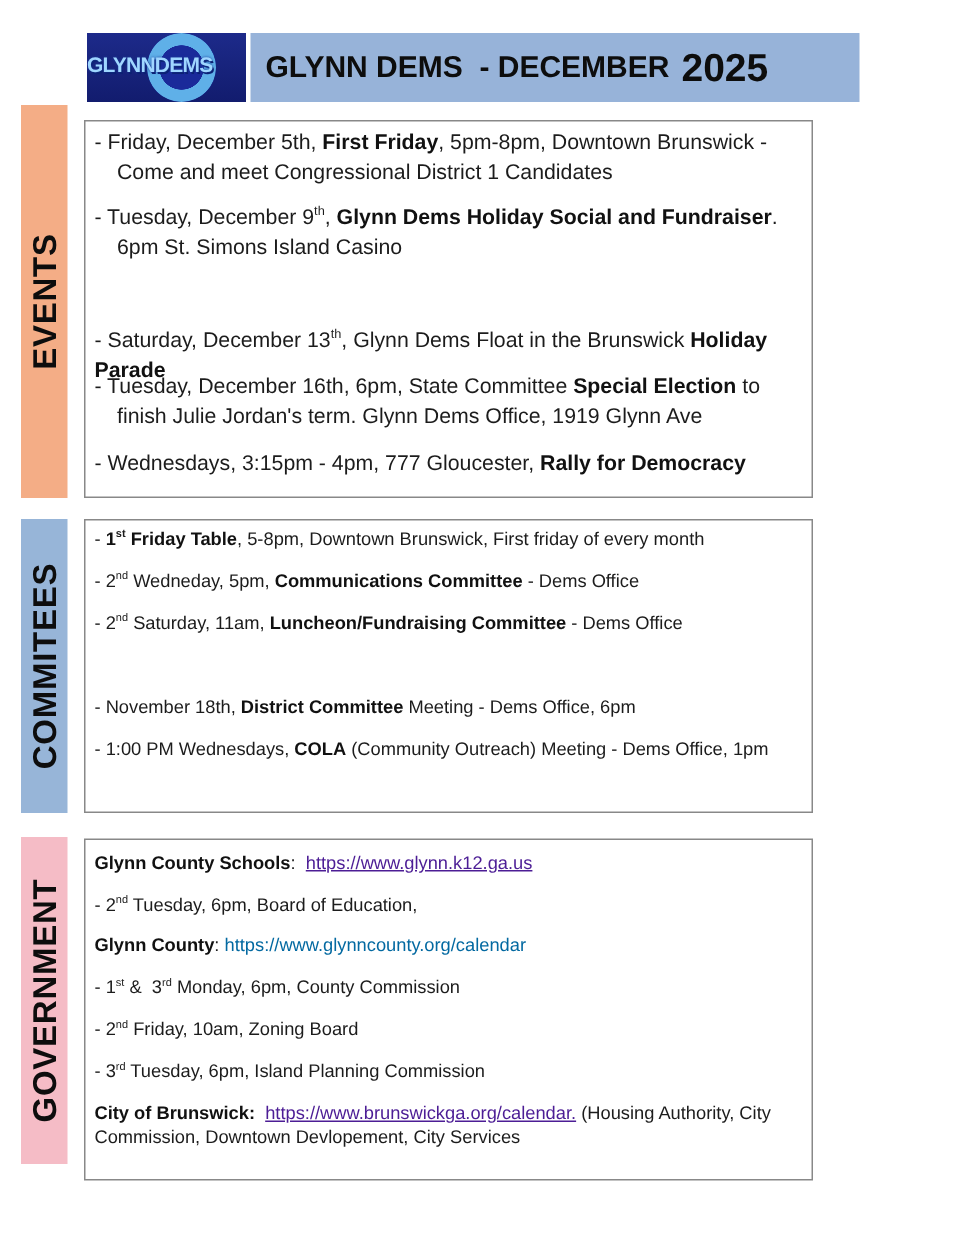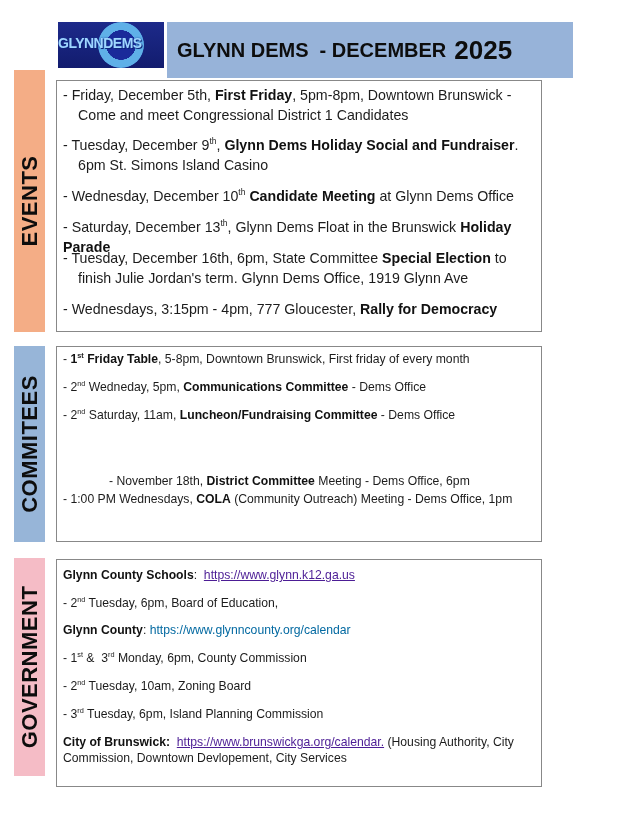--- a/index.html
+++ b/index.html
@@ -9,21 +9,21 @@
   
   .logo { position:absolute; left:58px; top:22px; width:106px; height:46px;
           background:linear-gradient(180deg,#1d2a8a 0%,#121c6e 100%);
           overflow:hidden; }
   .logo .ring { position:absolute; left:40px; top:0px; width:46px; height:46px; border-radius:50%;
                 background:radial-gradient(circle,#1a2a9a 0 45%,#5fb0e8 46% 70%,#2b5fd0 71% 100%); }
   .logo .txt { position:absolute; left:0; right:0; top:13px; text-align:left;
                font-family:"Liberation Sans", sans-serif; font-weight:bold; font-size:14px;
                color:#9fd6ff; letter-spacing:-0.5px;
                text-shadow:0 0 2px #1a3c9a, 1px 1px 0 #0b1f70; }
-  .title-bar { position:absolute; left:167px; top:22px; width:406px; height:56px;
+  .title-bar { position:absolute; left:167px; top:22px; width:406px; height:46px;
                background:#97b3d9; display:flex; align-items:center; }
   .title-bar .t1 { font-weight:bold; font-size:20px; margin-left:10px; white-space:pre; color:#0d0d0d; }
   .title-bar .t2 { font-weight:bold; font-size:26px; margin-left:8px; color:#0d0d0d; }
 
   
   .tab { position:absolute; left:14px; width:31px; }
   .tab .lbl { position:absolute; left:50%; top:50%; transform:translate(-50%,-50%) rotate(-90deg);
               white-space:nowrap; font-weight:bold; font-size:22px; color:#0d0d0d; letter-spacing:0.5px; }
   .tab-events { top:70px; height:262px; background:#f4ad86; }
   .tab-comm { top:346px; height:196px; background:#97b5d8; }
@@ -56,41 +56,40 @@
   <span class="t1">GLYNN DEMS  - DECEMBER</span>
   <span class="t2">2025</span>
 </div>
 
 <div class="tab tab-events">
   <span class="lbl">EVENTS</span>
 </div>
 <div class="box box-events">
   <div class="line ev indent" style="top:4px;"><span>-  Friday, December 5th, </span><b>First Friday</b><span>, 5pm-8pm, Downtown Brunswick - Come and meet Congressional District 1 Candidates</span></div>
   <div class="line ev indent" style="top:54px;"><span>-  Tuesday, December 9</span><sup>th</sup><span>, </span><b>Glynn Dems Holiday Social and Fundraiser</b><span>. 6pm St. Simons Island Casino</span></div>
-  <div class="line ev" style="top:105px;"><span>- Wednesday, December 10</span><sup>th</sup><span> </span><b>Candidate Meeting</b><span> at Glynn Dems Office</span></div>
   <div class="line ev" style="top:136px;"><span>- Saturday, December 13</span><sup>th</sup><span>, Glynn Dems Float in the Brunswick </span><b>Holiday Parade</b><span></span></div>
   <div class="line ev indent" style="top:167px;"><span>- Tuesday, December 16th, 6pm, State Committee </span><b>Special Election</b><span> to finish Julie Jordan's term. Glynn Dems Office, 1919 Glynn Ave</span></div>
   <div class="line ev" style="top:218px;"><span>- Wednesdays, 3:15pm - 4pm, 777 Gloucester, </span><b>Rally for Democracy</b><span></span></div>
 </div>
 
 <div class="tab tab-comm">
   <span class="lbl">COMMITEES</span>
 </div>
 <div class="box box-comm">
   <div class="line cm" style="top:4px;"><span>-  </span><b>1</b><sup style="font-weight:bold">st</sup><b> Friday Table</b><span>, 5-8pm, Downtown Brunswick, First friday of every month</span></div>
   <div class="line cm" style="top:32px;"><span>-  2</span><sup>nd</sup><span> Wedneday, 5pm, </span><b>Communications Committee</b><span> - Dems Office</span></div>
   <div class="line cm" style="top:60px;"><span>-  2</span><sup>nd</sup><span> Saturday, 11am, </span><b>Luncheon/Fundraising Committee</b><span> - Dems Office</span></div>
-  <div class="line cm" style="top:126px;margin-left:46px;"><span>- November 18th, </span><b>District Committee</b><span> Meeting - Dems Office, 6pm</span></div>
+  <div class="line cm" style="top:116px;"><span>- November 18th, </span><b>District Committee</b><span> Meeting - Dems Office, 6pm</span></div>
   <div class="line cm" style="top:144px;"><span>- 1:00 PM Wednesdays, </span><b>COLA</b><span> (Community Outreach) Meeting - Dems Office, 1pm</span></div>
 </div>
 
 <div class="tab tab-gov">
   <span class="lbl">GOVERNMENT</span>
 </div>
 <div class="box box-gov">
   <div class="line gv" style="top:7px;"><b>Glynn County Schools</b><span style="white-space:pre">:  </span><a class="link">https://www.glynn.k12.ga.us</a></div>
   <div class="line gv" style="top:35px;"><span>- 2</span><sup>nd</sup><span> Tuesday, 6pm, Board of Education,</span></div>
   <div class="line gv" style="top:62px;"><b>Glynn County</b><span style="white-space:pre">: </span><span class="link-plain">https://www.glynncounty.org/calendar</span></div>
   <div class="line gv" style="top:90px;"><span>- 1</span><sup>st</sup><span style="white-space:pre"> &amp;  3</span><sup>rd</sup><span> Monday, 6pm, County Commission</span></div>
-  <div class="line gv" style="top:118px;"><span>- 2</span><sup>nd</sup><span> Tuesday, 10am, Zoning Board</span></div>
+  <div class="line gv" style="top:118px;"><span>- 2</span><sup>nd</sup><span> Friday, 10am, Zoning Board</span></div>
   <div class="line gv" style="top:146px;"><span>- 3</span><sup>rd</sup><span> Tuesday, 6pm, Island Planning Commission</span></div>
   <div class="line gv" style="top:174px;"><b>City of Brunswick:</b>&nbsp; <a class="link">https://www.brunswickga.org/calendar.</a><span> (Housing Authority, City Commission, Downtown Devlopement, City Services</span></div>
 </div>
 
 </body></html>

